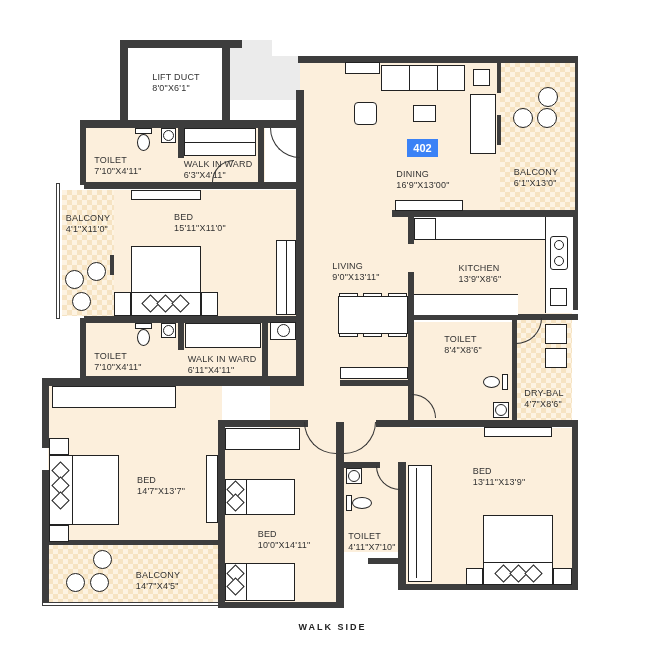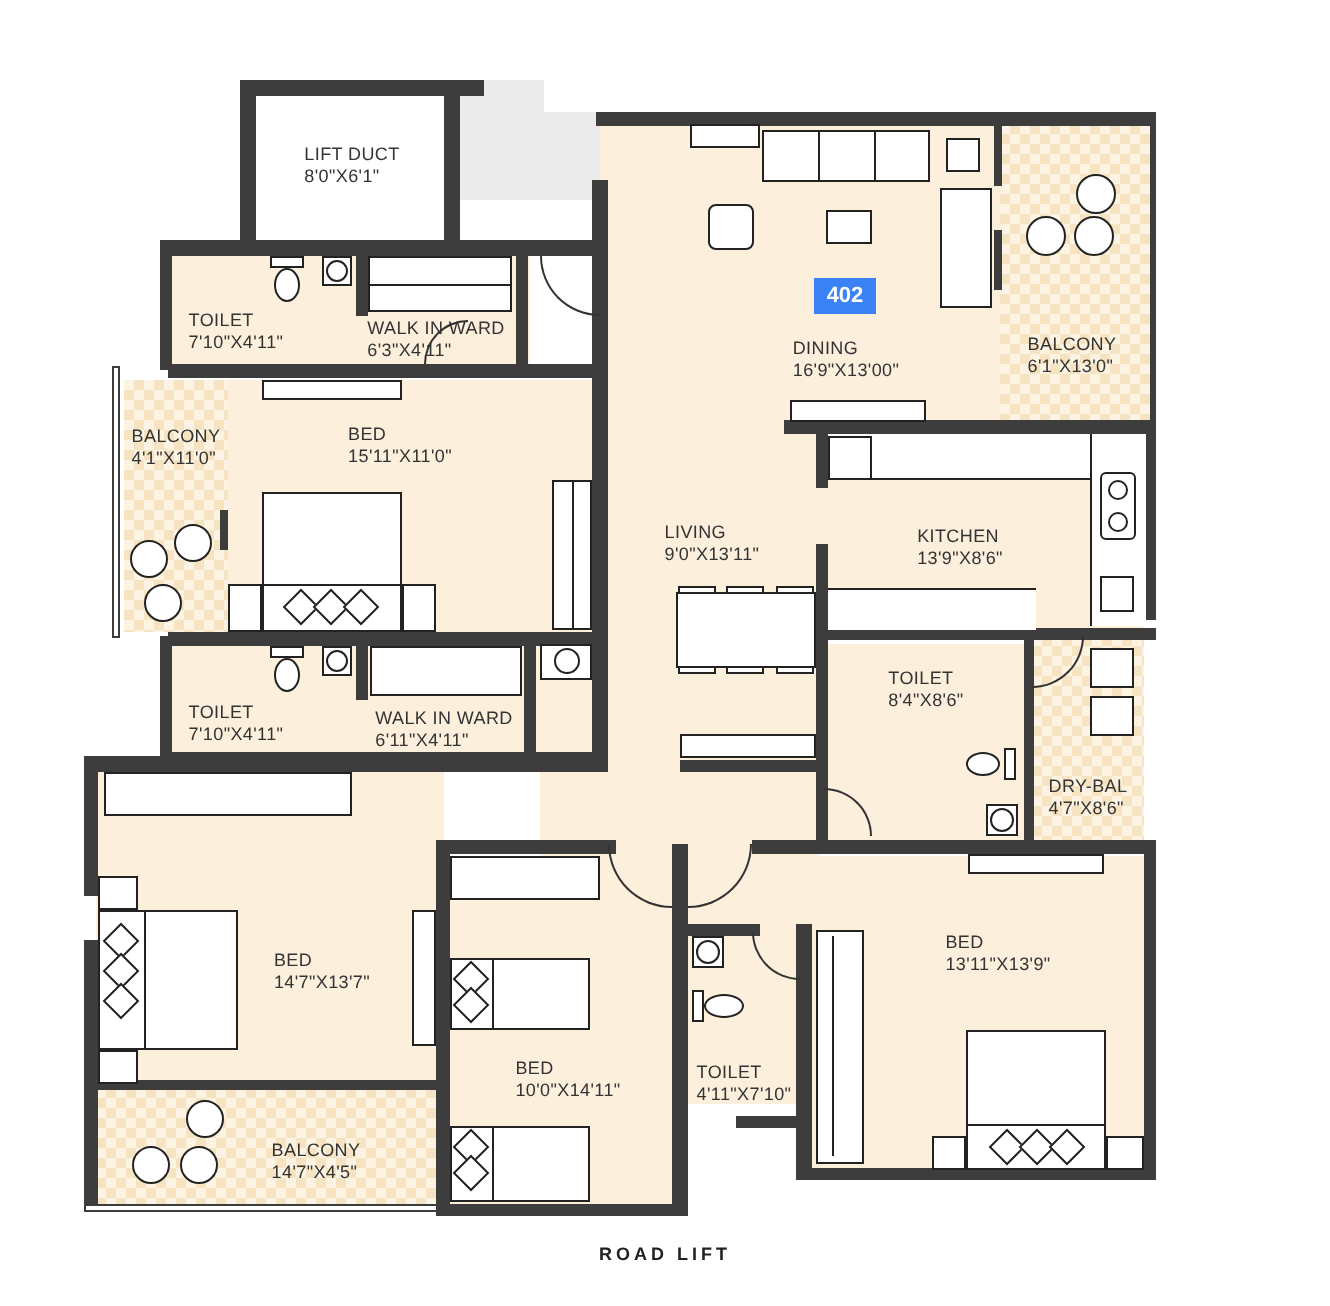--- a/index.html
+++ b/index.html
@@ -302,13 +302,13 @@
 </div>
 <div class="label" style="left:372px;top:531px;">
   <span class="n">TOILET</span>
   <span class="n">4'11"X7'10"</span>
 </div>
 <div class="label" style="left:499px;top:466px;">
   <span class="n">BED</span>
   <span class="n">13'11"X13'9"</span>
 </div>
 
-<div class="road">ROAD LIFT</div>
+<div class="road">WALK SIDE</div>
 
 </body></html>

